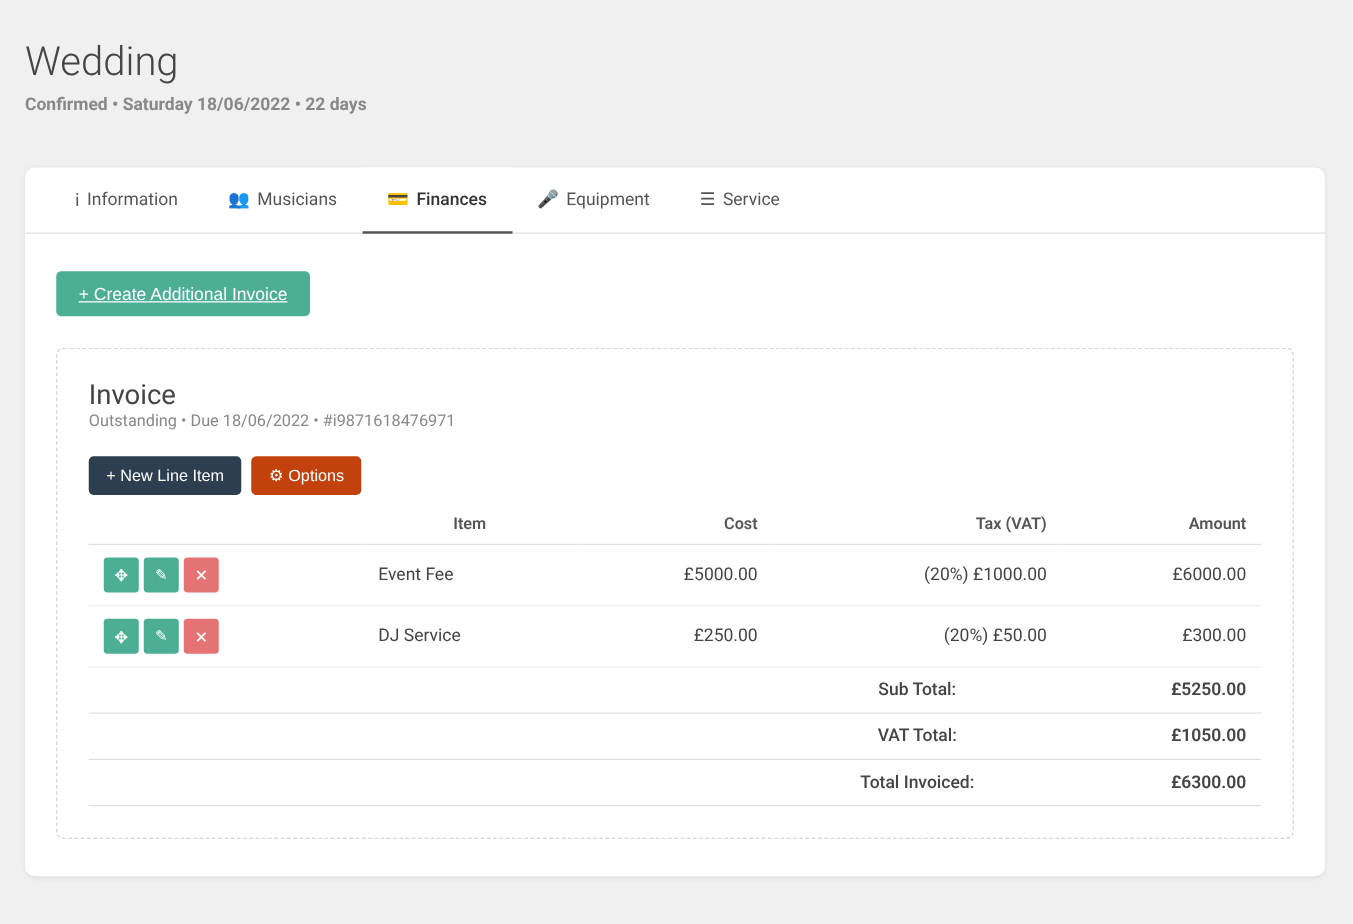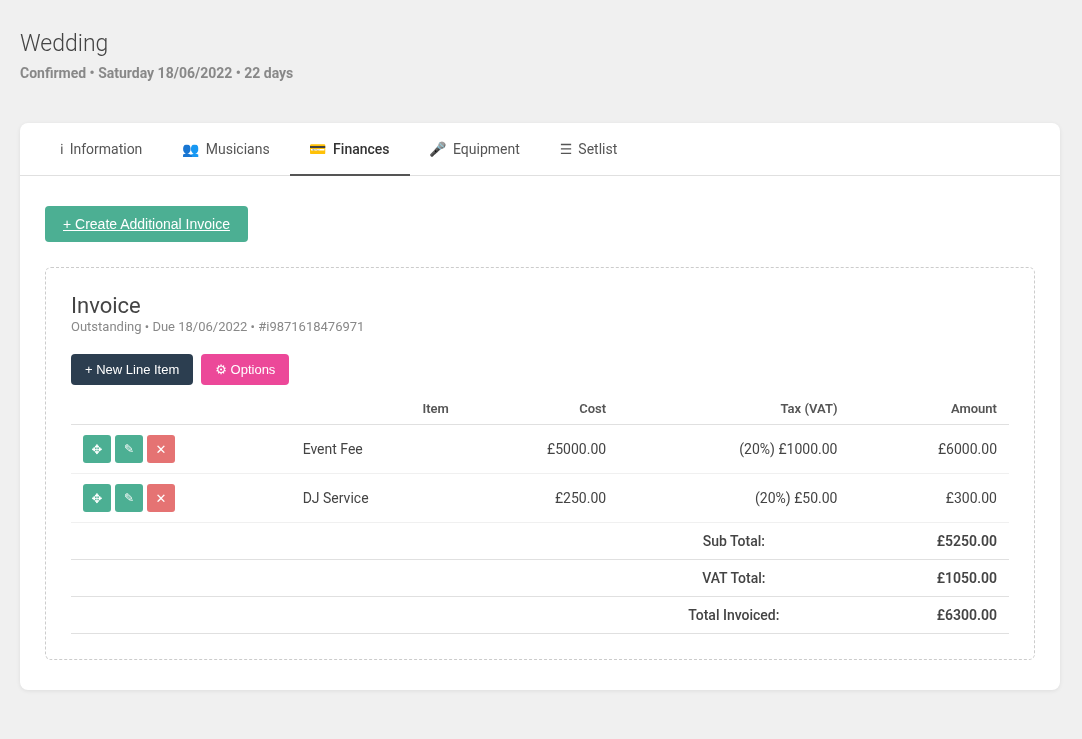--- a/index.html
+++ b/index.html
@@ -4,21 +4,21 @@
   <style>
     * { box-sizing: border-box; margin: 0; padding: 0; }
     body {
       font-family: -apple-system, BlinkMacSystemFont, 'Segoe UI', Roboto, sans-serif;
       background: #f0f0f0;
       min-height: 739px;
       padding: 30px 20px;
       color: #333;
     }
     .page-title {
-      font-size: 23px;
+      font-size: 32px;
       font-weight: 300;
       color: #444;
       margin-bottom: 8px;
     }
     .page-subtitle {
       font-size: 14px;
       color: #888;
       margin-bottom: 42px;
       font-weight: bold;
     }
@@ -98,40 +98,40 @@
       border: none;
       padding: 8px 14px;
       border-radius: 4px;
       font-size: 13px;
       cursor: pointer;
       display: inline-flex;
       align-items: center;
       gap: 5px;
     }
     .btn-options {
-      background: #ec4899;
+      background: #c2410c;
       color: #fff;
       border: none;
       padding: 8px 14px;
       border-radius: 4px;
       font-size: 13px;
       cursor: pointer;
       display: inline-flex;
       align-items: center;
       gap: 5px;
     }
     .invoice-table {
       width: 100%;
       border-collapse: collapse;
     }
     .invoice-table thead th {
       font-size: 13px;
       font-weight: 600;
       color: #555;
-      text-align: right;
+      text-align: center;
       padding: 8px 12px;
       border-bottom: 1px solid #e0e0e0;
     }
     .invoice-table thead th:last-child,
     .invoice-table thead th:nth-child(3),
     .invoice-table thead th:nth-child(4) {
       text-align: right;
     }
     .invoice-table tbody tr {
       border-bottom: 1px solid #f0f0f0;
@@ -225,21 +225,21 @@
     <div class="tab active">
       <span class="tab-icon">💳</span>
       <span>Finances</span>
     </div>
     <div class="tab">
       <span class="tab-icon">🎤</span>
       <span>Equipment</span>
     </div>
     <div class="tab">
       <span class="tab-icon">☰</span>
-      <span>Setlist</span>
+      <span>Service</span>
     </div>
   </div>
 
   <div class="tab-content">
     <button class="btn-create">+ Create Additional Invoice</button>
 
     <div class="invoice-card">
       <div class="invoice-title">Invoice</div>
       <div class="invoice-meta">Outstanding • Due 18/06/2022 • #i9871618476971</div>
 

